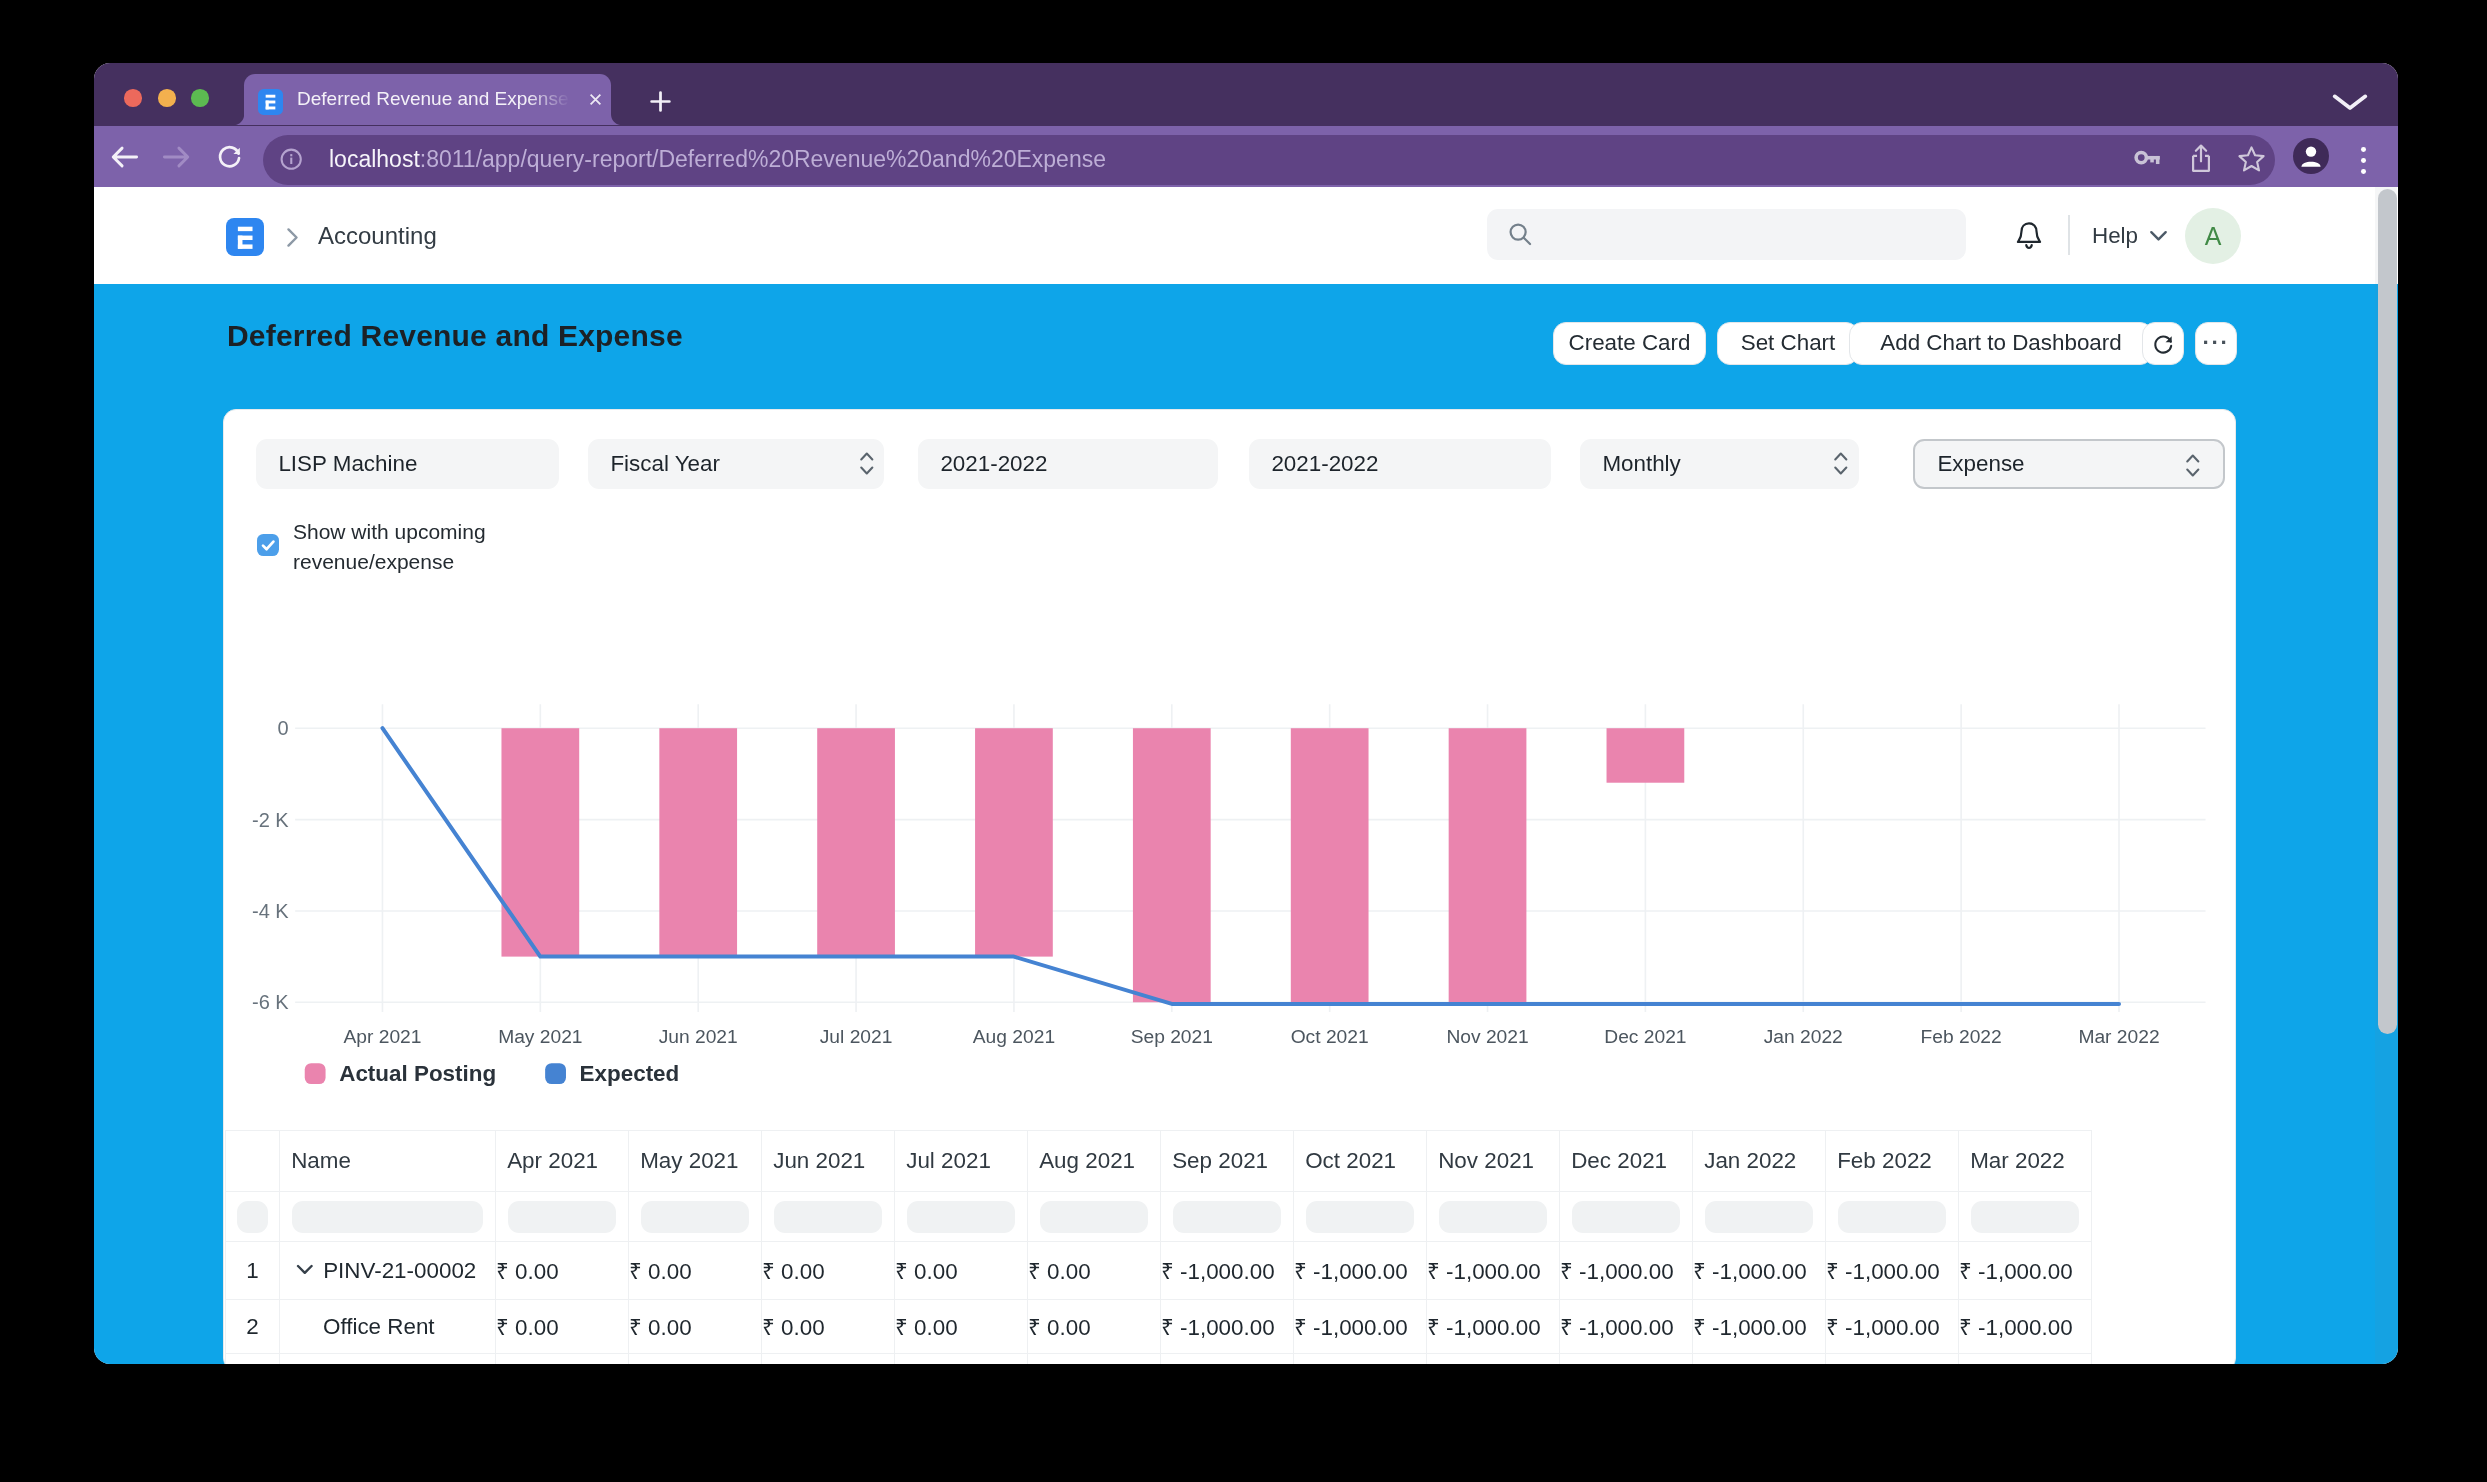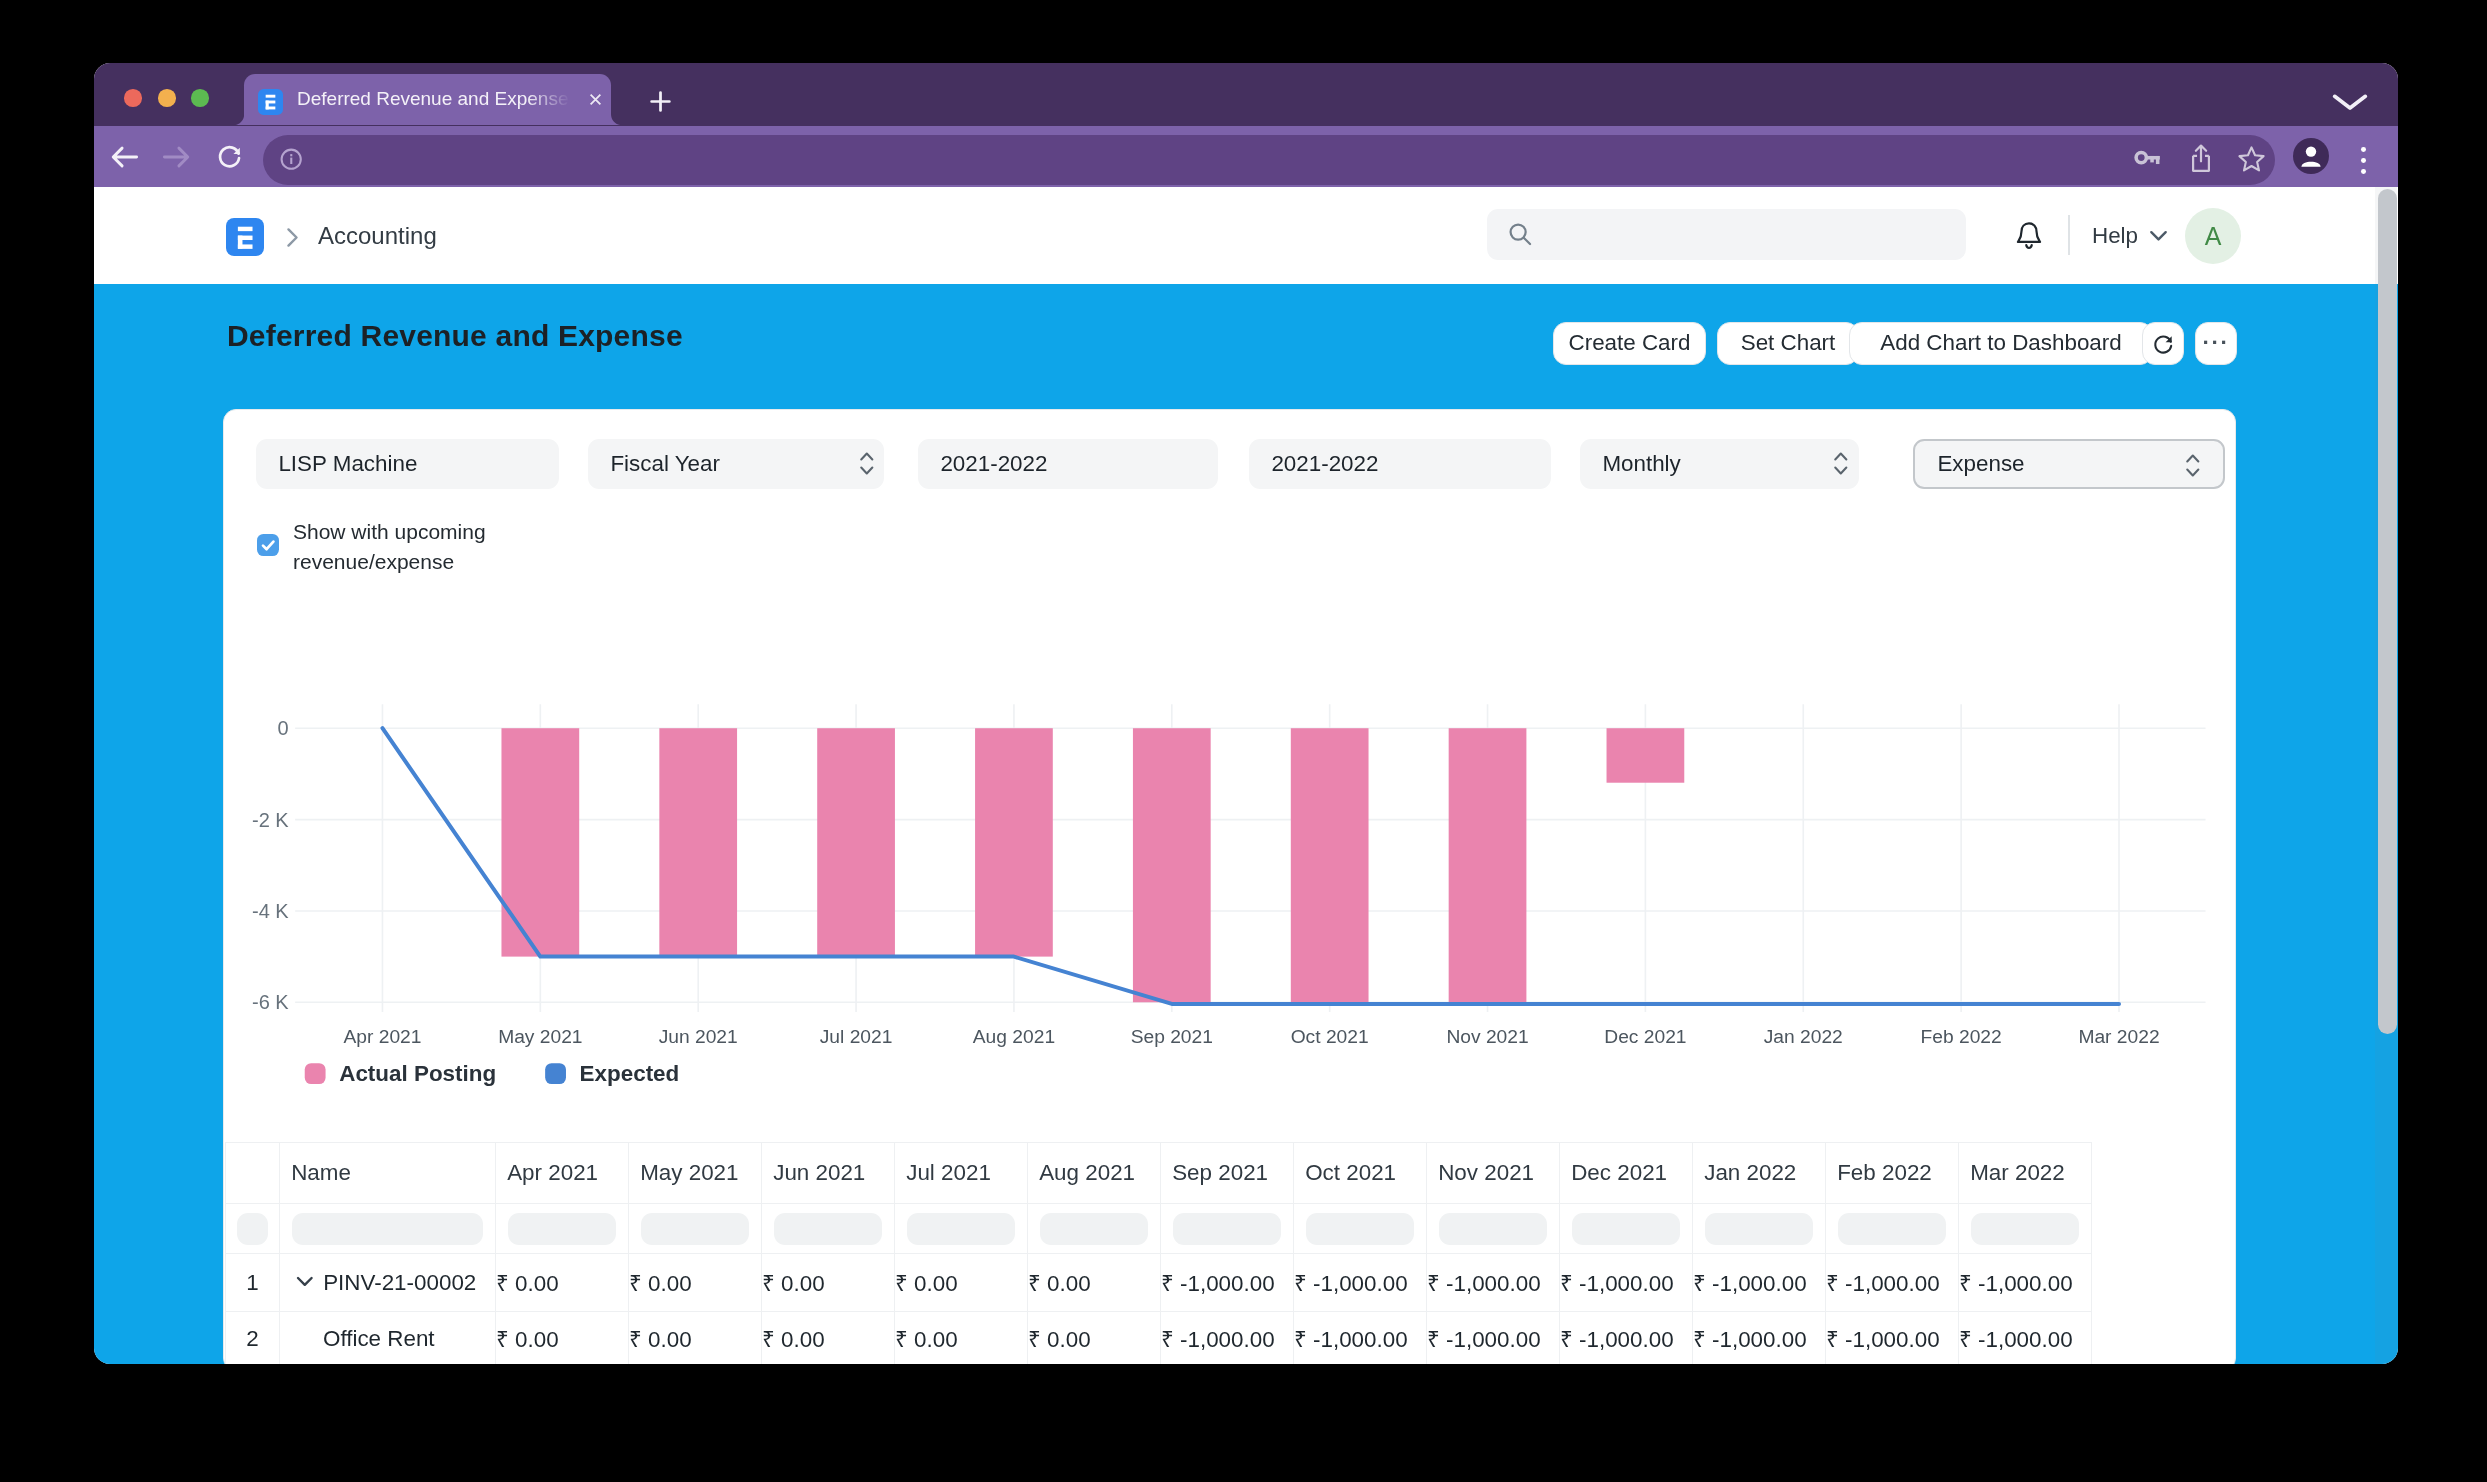--- a/index.html
+++ b/index.html
@@ -24,21 +24,21 @@
   #navbar { position:absolute; left:0; top:0; width:100%; height:97px; background:#fff; }
   #card { position:absolute; left:129px; top:222px; width:2013px; height:962px;
     background:#fff; border:1.6px solid #e7eaec; border-radius:13px; }
   .finput { position:absolute; top:252px; height:50px; background:#f4f5f6; border-radius:11.2px;
     font-size:22.4px; color:#1d242b; line-height:50px; padding-left:22.4px; }
   .btn { position:absolute; top:135px; height:43px; background:#fff; border:1.6px solid #e3e6e9;
     border-radius:13px; font-size:22.4px; color:#242c33; text-align:center; line-height:40px; }
 
   
   #rtable { position:absolute; left:131px; top:943px; width:1865px; }
-  #rtable table { border-collapse:collapse; table-layout:fixed; width:1865px;margin-top:12px; }
+  #rtable table { border-collapse:collapse; table-layout:fixed; width:1865px; }
   #rtable td, #rtable th { border:1.6px solid #eef0f2; font-weight:normal; font-size:22.4px;
     color:#1f272e; overflow:hidden; white-space:nowrap; }
   #rtable tr.hdr td { height:61px; text-align:left; padding-left:11.2px; color:#313a42; }
   #rtable tr.flt td { height:50px; }
   #rtable tr.r1 td { height:58px; }
   #rtable tr.r2 td { height:54px; }
   #rtable tr.r3 td { height:88px; }
   .sr { text-align:center; color:#6e7984; }
   .num { text-align:left; padding-right:9.6px; }
   .pill { background:#f0f2f3; border-radius:11.2px; height:32px; margin:0 12px; }
@@ -95,20 +95,21 @@
     <svg class="abs" style="left:122px; top:17px;" width="27" height="27" viewBox="0 0 34 34">
       <path d="M28.5 13.5 A12 12 0 1 0 29 19" fill="none" stroke="#f4f1f8" stroke-width="3.4" stroke-linecap="round"></path>
       <path d="M30 6 L30 14 L22 14 Z" fill="#f4f1f8"></path>
     </svg>
     <div id="urlpill">
       <svg class="abs" style="left:17px; top:13.6px;" width="22.4" height="22.4" viewBox="0 0 28 28">
         <circle cx="14" cy="14" r="12" fill="none" stroke="#b5a3cf" stroke-width="2.6"></circle>
         <rect x="12.8" y="12" width="2.6" height="8" fill="#b5a3cf"></rect>
         <rect x="12.8" y="7.6" width="2.6" height="2.8" fill="#b5a3cf"></rect>
       </svg>
+      <div class="abs" style="left:66px; top:0; height:50px; line-height:49px; font-size:23px; color:#bdaed6;"><span style="color:#f6f4fa;">localhost</span>:8011/app/query-report/Deferred%20Revenue%20and%20Expense</div>
       <svg class="abs" style="left:1871px; top:12px;" width="29" height="26" viewBox="0 0 36 32">
         <circle cx="9" cy="13" r="6.4" fill="none" stroke="#c9c2d6" stroke-width="4.4"></circle>
         <rect x="14" y="11" width="18" height="4.4" fill="#c9c2d6"></rect>
         <rect x="27.2" y="11" width="4.4" height="10" fill="#c9c2d6"></rect>
         <rect x="20.2" y="11" width="4.4" height="8" fill="#c9c2d6"></rect>
       </svg>
       <svg class="abs" style="left:1925px; top:9.6px;" width="26" height="30" viewBox="0 0 32 38">
         <path d="M6 15 H11 M21 15 H26 M6 15 V34 H26 V15" fill="none" stroke="#cfc7da" stroke-width="2.8" stroke-linejoin="round"></path>
         <path d="M16 2 V22 M16 2 L9.5 8.5 M16 2 L22.5 8.5" fill="none" stroke="#cfc7da" stroke-width="2.8" stroke-linecap="round" stroke-linejoin="round"></path>
       </svg>

